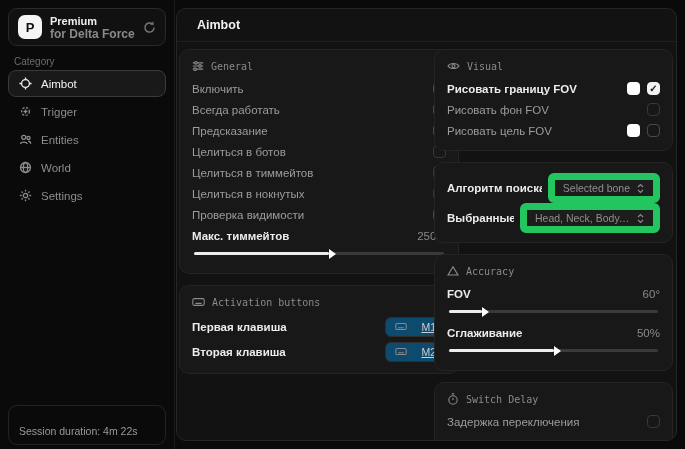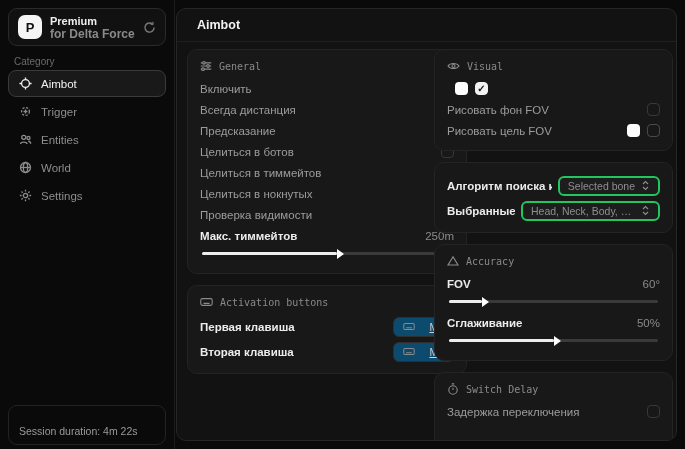--- a/index.html
+++ b/index.html
@@ -49,21 +49,21 @@
     position:absolute; left:176px; top:8px; width:501px; height:433px;
     background:#121212; border:1px solid #262626; border-radius:10px; overflow:hidden;
   }
   .main-header {
     height:33px; border-bottom:1px solid #1f1f1f;
     display:flex; align-items:center; padding:0 20px;
     font-size:12.5px; font-weight:bold; color:#f2f2f2;
   }
   .content { position:relative; height:399px; }
   .col { position:absolute; top:7px; }
-  .col-left  { left:10px;  width:280px;text-align:center; }
+  .col-left  { left:2px;  width:280px;text-align:center; }
   .col-right { left:257px; width:239px; }
 
   .panel {
     background:#181818; border:1px solid #242424; border-radius:10px;
     padding:10px 12px 9px 12px; margin-bottom:11px;
   }
   .panel-title {
     display:flex; align-items:center; gap:7px;
     font-family:"DejaVu Sans Mono", monospace;
     font-size:10px; color:#8a8a8a; margin-bottom:6px;
@@ -97,21 +97,21 @@
     border-left:7px solid #ffffff;
   }
 
   .key-btn {
     display:flex; align-items:center; gap:14px;
     background:#0c4a6e; border:1px solid #2f2f2f; border-radius:6px;
     padding:3px 9px; font-size:10.5px; color:#cfcfcf; cursor:pointer; flex:none; margin-left:8px;text-decoration:underline;
   }
   .dropdown {
     display:flex; align-items:center; gap:6px;
-    background:#1d1d1d; border:2px solid #22c55e; border-radius:6px;
+    background:#1d1d1d; border:7px solid #22c55e; border-radius:6px;
     padding:2px 8px; font-size:10.5px; color:#8f8f8f; cursor:pointer;
     flex:none; margin-left:6px; max-width:140px;
   }
   .dropdown .dd-val { white-space:nowrap; overflow:hidden; text-overflow:ellipsis; max-width:104px; }
   .icon { color:#8a8a8a; flex:none; }
 </style>
 </head>
 <body>
 
 <div class="sidebar">
@@ -207,21 +207,21 @@
                 <circle cx="3" cy="9.2" r="1.3" fill="#181818"></circle>
             </svg>
           </span>
           <span>General</span>
         </div>
         <div class="row">
           <span class="lbl">Включить</span>
           <span class="checkbox"></span>
         </div>
         <div class="row">
-          <span class="lbl">Всегда дистанция</span>
+          <span class="lbl">Всегда работать</span>
           <span class="checkbox"></span>
         </div>
         <div class="row">
           <span class="lbl">Предсказание</span>
           <span class="checkbox"></span>
         </div>
         <div class="row">
           <span class="lbl">Целиться в ботов</span>
           <span class="checkbox dim"></span>
         </div>
@@ -291,20 +291,21 @@
         <div class="panel-title">
           <span class="icon">
             <svg width="13" height="12" viewBox="0 0 13 12" fill="none" stroke="currentColor" stroke-width="1.1">
               <path d="M1 6c2.2-3.4 8.8-3.4 11 0-2.2 3.4-8.8 3.4-11 0Z"></path>
                 <circle cx="6.5" cy="6" r="1.5"></circle>
             </svg>
           </span>
           <span>Visual</span>
         </div>
         <div class="row">
+          <span class="lbl strong">Рисовать границу FOV</span>
           <span class="right-group">
             <span class="swatch"></span>
             <span class="checkbox checked">✓</span>
           </span>
         </div>
         <div class="row">
           <span class="lbl">Рисовать фон FOV</span>
           <span class="right-group">
             <span class="checkbox dim"></span>
           </span>

